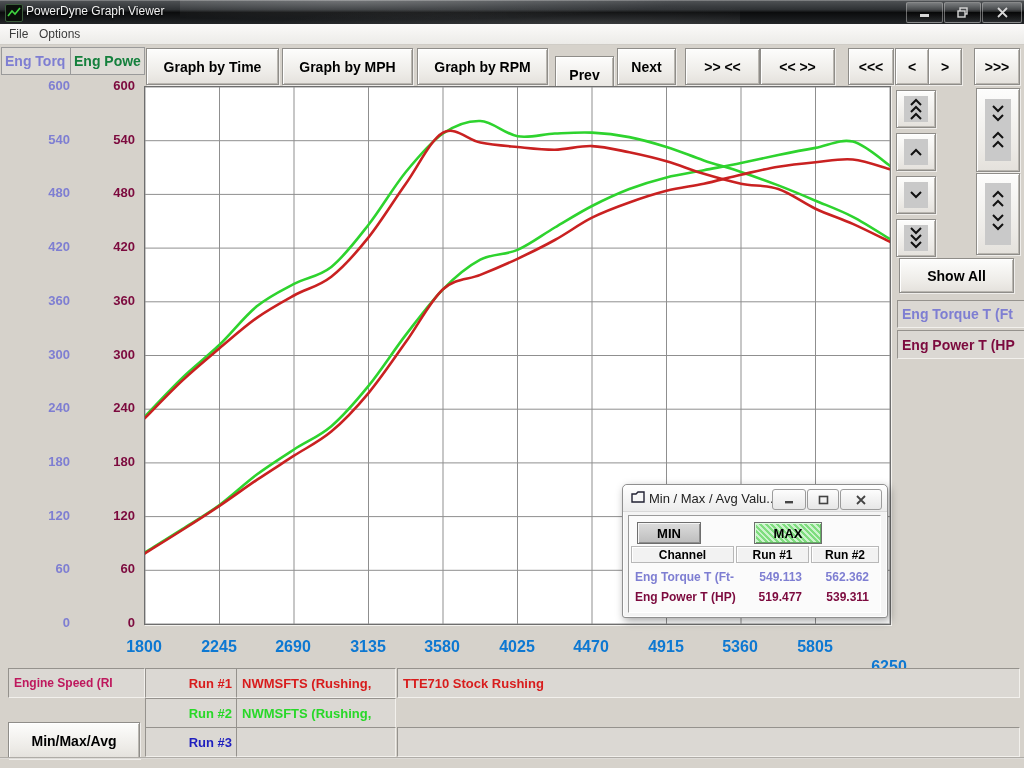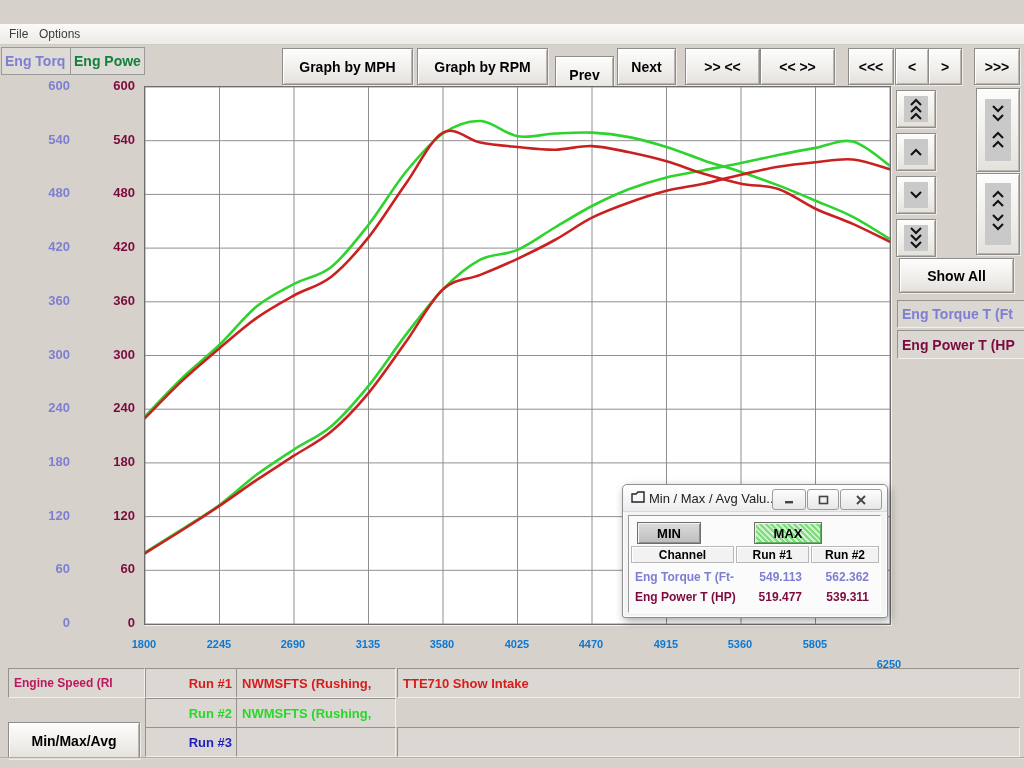--- a/index.html
+++ b/index.html
@@ -42,21 +42,21 @@
     overflow:hidden;white-space:nowrap;}
   .tickcol{position:absolute;width:60px;}
   .tick{position:absolute;width:100%;height:16px;line-height:16px;text-align:right;
     font-weight:bold;font-size:13px;}
 
   
   .plot{position:absolute;left:144px;top:86px;width:747px;height:539px;background:#fff;
     border:1px solid #6e6e6e;box-sizing:border-box;box-shadow:1px 1px 0 #f5f3ef;}
   .grid{stroke:#8f8f8f;stroke-width:1;}
   .xticks{position:absolute;left:144px;top:638px;width:747px;height:18px;}
-  .xtick{position:absolute;width:70px;text-align:center;font-weight:bold;font-size:11px;color:#0d78d2;}
+  .xtick{position:absolute;width:70px;text-align:center;font-weight:bold;font-size:16px;color:#0d78d2;}
 
   
   .chevpad{background:#c9c9c9;display:flex;flex-direction:column;align-items:center;justify-content:center;}
   .showall{left:899px;top:258px;width:113px;height:33px;}
 
   
   .lbl-right{justify-content:flex-end;padding-right:6px;}
   .lbl-left{padding-left:5px;}
 
   
@@ -87,29 +87,57 @@
   .num{text-align:right;}
 
   .bottomedge{position:absolute;left:0;top:757px;width:1024px;height:2px;
     background:linear-gradient(180deg,#98958f,#f4f2ee);}
 </style>
 </head>
 <body>
 
 <div class="win">
 
+  <div class="titlebar">
+    <div class="gloss"></div>
+    <div class="appicon">
+      <svg width="16" height="16" viewBox="0 0 16 16">
+          <polyline points="2,11 6,6 9,9 14,3" fill="none" stroke="#3fd43f" stroke-width="1.6"></polyline>
+        </svg>
+    </div>
+    <div class="apptitle">PowerDyne Graph Viewer</div>
+    <div class="winbtns">
+      <div class="winbtn">
+        <svg width="12" height="10">
+            <rect x="1" y="6" width="9" height="3" fill="#d8d8d8"></rect>
+          </svg>
+      </div>
+      <div class="winbtn">
+        <svg width="12" height="11">
+            <rect x="3" y="1" width="7" height="6" fill="none" stroke="#d8d8d8" stroke-width="1.4"></rect>
+            <rect x="1" y="4" width="7" height="6" fill="#2a2c2e" stroke="#d8d8d8" stroke-width="1.4"></rect>
+          </svg>
+      </div>
+      <div class="winbtn" style="width:38px;">
+        <svg width="11" height="11">
+            <path d="M1 1 L10 10 M10 1 L1 10" stroke="#d8d8d8" stroke-width="1.8"></path>
+          </svg>
+      </div>
+    </div>
+  </div>
 
   <div class="menubar">
     <span class="menuitem" style="left:9px;">File</span>
     <span class="menuitem" style="left:39px;">Options</span>
   </div>
 
   <div class="axistab" style="left:1px;top:47px;width:66px;color:#7e7ed2;">Eng Torq</div>
   <div class="axistab" style="left:70px;top:47px;width:70px;color:#15803d;">Eng Powe</div>
 
+  <div class="btn" style="left:146px;top:48px;width:131px;height:35px;">Graph by Time</div>
   <div class="btn" style="left:417px;top:48px;width:129px;height:35px;">Graph by RPM</div>
   <div class="btn" style="left:282px;top:48px;width:129px;height:35px;">Graph by MPH</div>
   <div class="btn" style="left:555px;top:56px;width:57px;height:35px;">Prev</div>
   <div class="btn" style="left:617px;top:48px;width:57px;height:35px;">Next</div>
   <div class="btn" style="left:685px;top:48px;width:73px;height:35px;">&gt;&gt; &lt;&lt;</div>
   <div class="btn" style="left:760px;top:48px;width:73px;height:35px;">&lt;&lt; &gt;&gt;</div>
   <div class="btn" style="left:848px;top:48px;width:44px;height:35px;">&lt;&lt;&lt;</div>
   <div class="btn" style="left:895px;top:48px;width:32px;height:35px;">&lt;</div>
   <div class="btn" style="left:928px;top:48px;width:32px;height:35px;">&gt;</div>
   <div class="btn" style="left:974px;top:48px;width:44px;height:35px;">&gt;&gt;&gt;</div>
@@ -230,21 +258,21 @@
   </div>
   <div class="btn showall">Show All</div>
   <div class="sunkbox" style="left:897px;top:300px;width:127px;height:26px;color:#7e7ed2;padding-left:4px;font-size:14px;">Eng Torque T (Ft</div>
   <div class="sunkbox" style="left:897px;top:330px;width:127px;height:27px;color:#7c0a3e;padding-left:4px;font-size:14px;">Eng Power T (HP</div>
 
   <div class="sunkbox lbl-left" style="left:8px;top:668px;width:130px;height:28px;color:#be185d;font-size:12px;text-align:right;">Engine Speed (RI</div>
   <div class="btn" style="left:8px;top:722px;width:130px;height:35px;">Min/Max/Avg</div>
 
   <div class="sunkbox lbl-right" style="left:145px;top:668px;width:86px;height:28px;color:#d81c1c;">Run #1</div>
   <div class="sunkbox lbl-left" style="left:236px;top:668px;width:153px;height:28px;color:#d81c1c;">NWMSFTS (Rushing,</div>
-  <div class="sunkbox lbl-left" style="left:397px;top:668px;width:616px;height:28px;color:#d81c1c;">TTE710 Show Intake</div>
+  <div class="sunkbox lbl-left" style="left:397px;top:668px;width:616px;height:28px;color:#d81c1c;">TTE710 Stock Rushing</div>
 
   <div class="sunkbox lbl-right" style="left:145px;top:698px;width:86px;height:28px;color:#28d828;">Run #2</div>
   <div class="sunkbox lbl-left" style="left:236px;top:698px;width:153px;height:28px;color:#28d828;">NWMSFTS (Rushing,</div>
 
   <div class="sunkbox lbl-right" style="left:145px;top:727px;width:86px;height:28px;color:#1f1fbe;">Run #3</div>
   <div class="sunkbox lbl-left" style="left:236px;top:727px;width:153px;height:28px;color:#1f1fbe;"></div>
   <div class="sunkbox lbl-left" style="left:397px;top:727px;width:616px;height:28px;color:#1f1fbe;"></div>
 
   <div class="bottomedge"></div>
 

